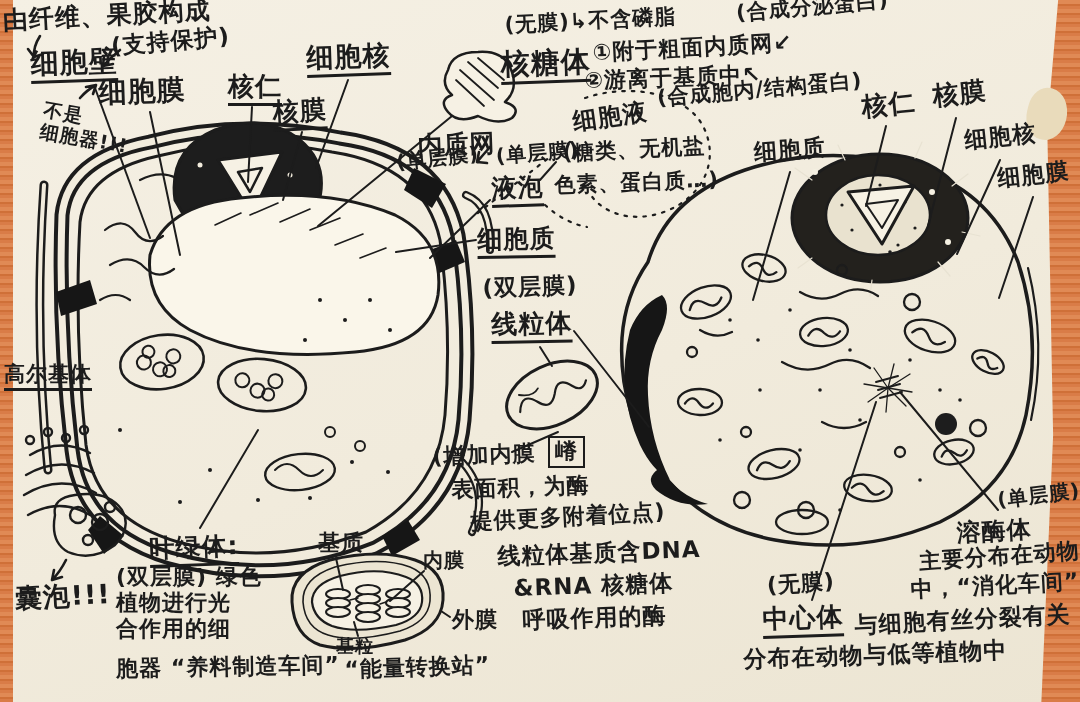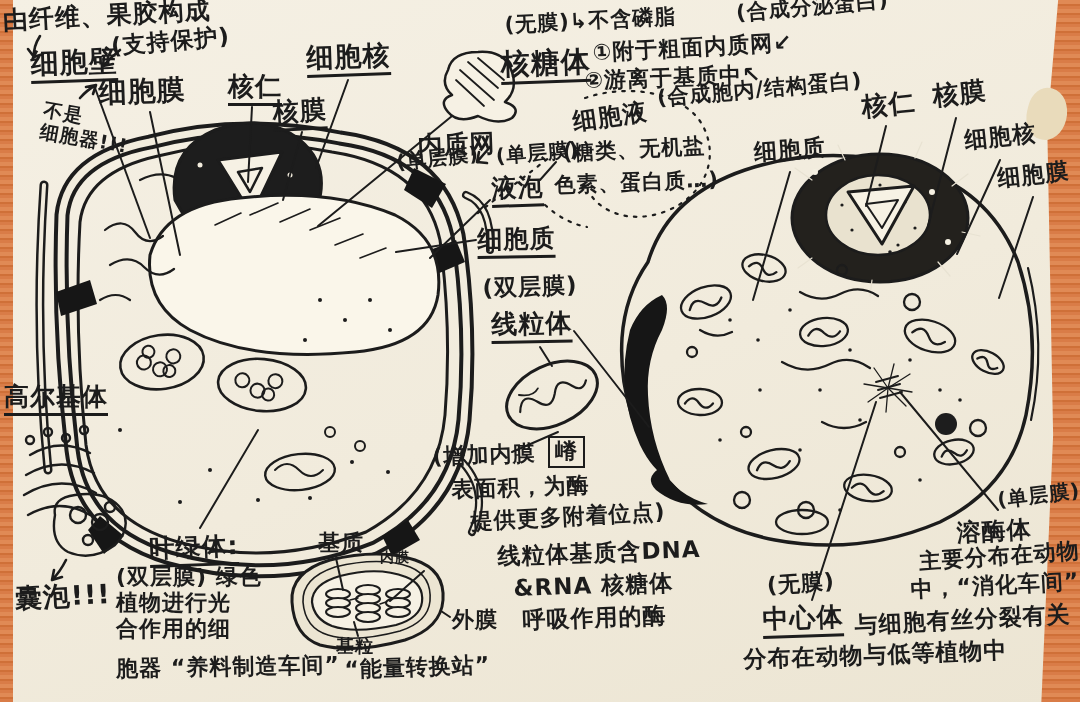--- a/index.html
+++ b/index.html
@@ -337,31 +337,31 @@
   <div class="lbl" style="left:495px;top:145px;font-size:20px;transform:rotate(-5deg)">(单层膜)</div>
   <div class="lbl u" style="left:491px;top:174px;font-size:25px;transform:rotate(-2deg)">液泡</div>
   <div class="lbl" style="left:571px;top:108px;font-size:24px;transform:rotate(-8deg)">细胞液</div>
   <div class="lbl" style="left:562px;top:141px;font-size:21px;transform:rotate(-3deg)">(糖类、无机盐</div>
   <div class="lbl" style="left:554px;top:173px;font-size:21px;transform:rotate(-2deg)">色素、蛋白质…)</div>
   <div class="lbl u" style="left:477px;top:225px;font-size:25px;transform:rotate(-1deg)">细胞质</div>
 
   <div class="lbl" style="left:482px;top:275px;font-size:23px;transform:rotate(-2deg)">(双层膜)</div>
   <div class="lbl u" style="left:491px;top:309px;font-size:26px;transform:rotate(-1deg)">线粒体</div>
 
-  <div class="lbl u" style="left:4px;top:382px;font-size:25px">高尔基体</div>
+  <div class="lbl u" style="left:4px;top:362px;font-size:21px">高尔基体</div>
   <div class="lbl" style="left:14px;top:583px;font-size:27px;transform:rotate(-3deg)">囊泡!!!</div>
 
   <div class="lbl u" style="left:149px;top:534px;font-size:25px;transform:rotate(-2deg)">叶绿体:</div>
   <div class="lbl" style="left:116px;top:564px;font-size:22px">(双层膜) 绿色
 植物进行光
 合作用的细</div>
   <div class="lbl" style="left:116px;top:656px;font-size:22px;transform:rotate(-1deg)">胞器 “养料制造车间”</div>
   <div class="lbl" style="left:344px;top:657px;font-size:22px;transform:rotate(-2deg)">“能量转换站”</div>
   <div class="lbl" style="left:318px;top:530px;font-size:22px">基质</div>
-  <div class="lbl" style="left:380px;top:549px;font-size:14px">内膜</div>
+  <div class="lbl" style="left:423px;top:549px;font-size:20px">内膜</div>
   <div class="lbl" style="left:452px;top:607px;font-size:22px">外膜</div>
   <div class="lbl" style="left:336px;top:635px;font-size:18px">基粒</div>
 
   <div class="lbl" style="left:432px;top:444px;font-size:22px;transform:rotate(-2deg)">(增加内膜</div>
   <div class="lbl boxed" style="left:548px;top:436px;font-size:22px">嵴</div>
   <div class="lbl" style="left:451px;top:477px;font-size:22px;transform:rotate(-2deg)">表面积，为酶</div>
   <div class="lbl" style="left:470px;top:509px;font-size:22px;transform:rotate(-3deg)">提供更多附着位点)</div>
   <div class="lbl" style="left:497px;top:543px;font-size:23px;transform:rotate(-2deg)">线粒体基质含DNA</div>
   <div class="lbl" style="left:513px;top:575px;font-size:23px;transform:rotate(-2deg)">&amp;RNA 核糖体</div>
   <div class="lbl" style="left:522px;top:607px;font-size:23px;transform:rotate(-2deg)">呼吸作用的酶</div>

